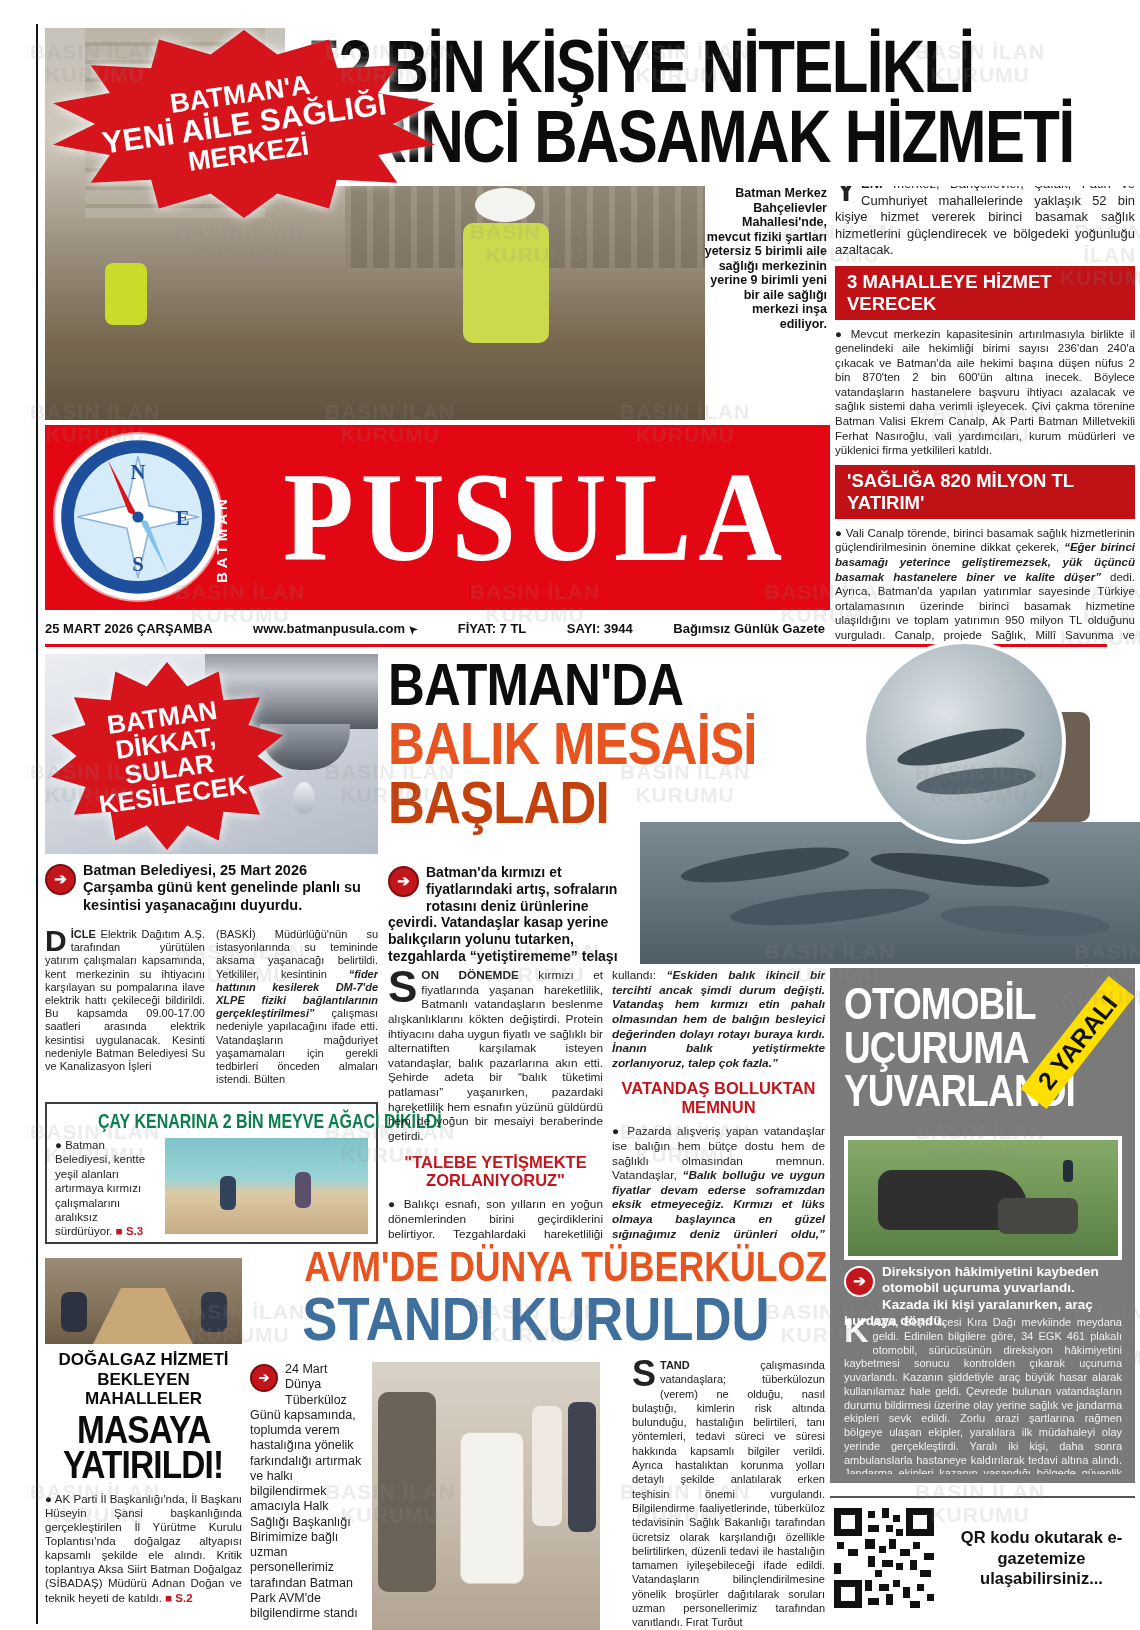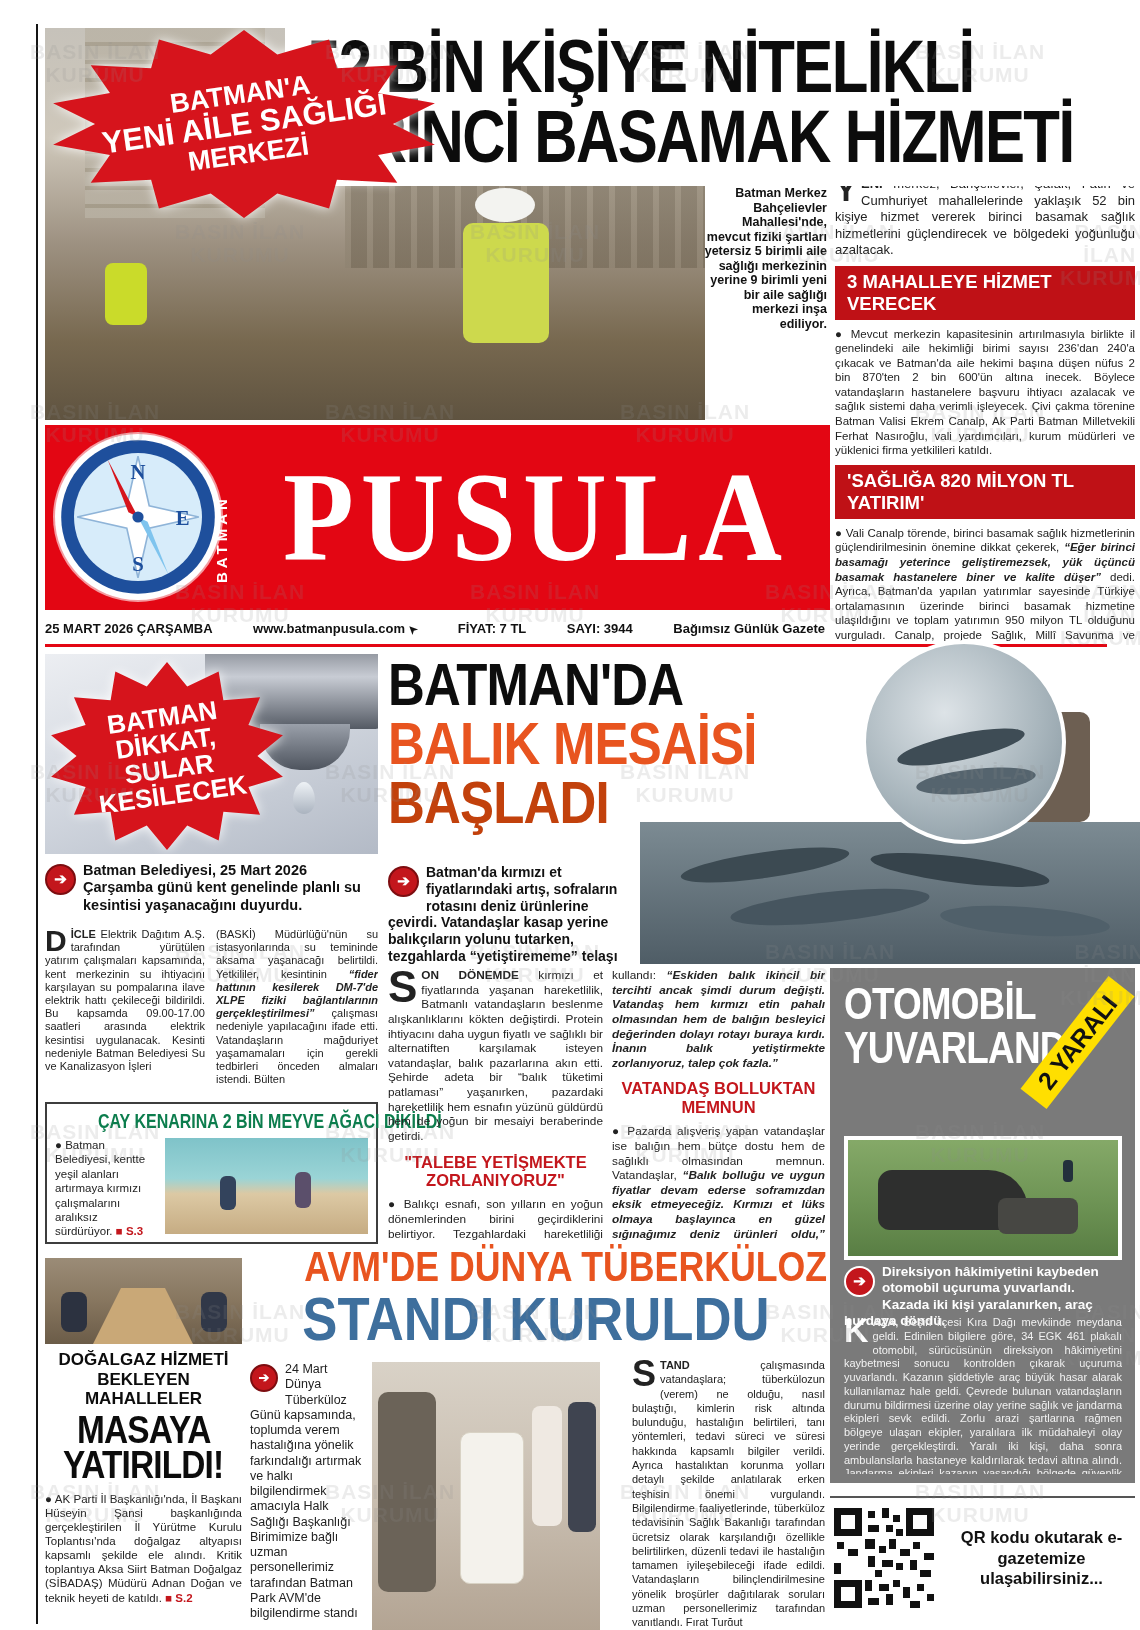--- a/index.html
+++ b/index.html
@@ -277,20 +277,21 @@
   </div>
   <div class="abs" style="left:632px;top:1358px;width:193px;height:268px;overflow:hidden;z-index:2;">
     <p class="body" style="font-size:11px;line-height:1.3;">
       <span class="cap" style="font-size:36px;line-height:29px;">S</span><b>TAND</b><span> çalışmasında vatandaşlara; tüberkülozun (verem) ne olduğu, nasıl bulaştığı, kimlerin risk altında bulunduğu, hastalığın belirtileri, tanı yöntemleri, tedavi süreci ve süresi hakkında kapsamlı bilgiler verildi. Ayrıca hastalıktan korunma yolları detaylı şekilde anlatılarak erken teşhisin önemi vurgulandı. Bilgilendirme faaliyetlerinde, tüberküloz tedavisinin Sağlık Bakanlığı tarafından ücretsiz olarak karşılandığı özellikle belirtilirken, düzenli tedavi ile hastalığın tamamen iyileşebileceği ifade edildi. Vatandaşların bilinçlendirilmesine yönelik broşürler dağıtılarak soruları uzman personellerimiz tarafından yanıtlandı. Fırat Turğut</span>
     </p>
   </div>
 
   <div class="abs crash-box">
     <div class="crash-head">
       <div><span class="cx" style="transform:scaleX(0.82);">OTOMOBİL</span></div>
+      <div><span class="cx" style="transform:scaleX(0.82);">UÇURUMA</span></div>
       <div><span class="cx" style="transform:scaleX(0.82);">YUVARLANDI</span></div>
     </div>
     <div class="banner">2 YARALI</div>
     <div class="photo" style="position:absolute;left:14px;top:168px;width:270px;height:116px;border:4px solid #fff;
                 background:linear-gradient(180deg,#85a968 0%,#6d9354 55%,#597e44 100%);">
       <div class="ph" style="left:30px;top:30px;width:150px;height:60px;border-radius:14px 40px 10px 12px;background:#2e2f2e;"></div>
       <div class="ph" style="left:150px;top:58px;width:80px;height:36px;border-radius:8px;background:#474743;"></div>
       <div class="ph" style="left:215px;top:20px;width:10px;height:22px;border-radius:4px;background:#23303c;"></div>
     </div>
     <div class="crash-lead">

